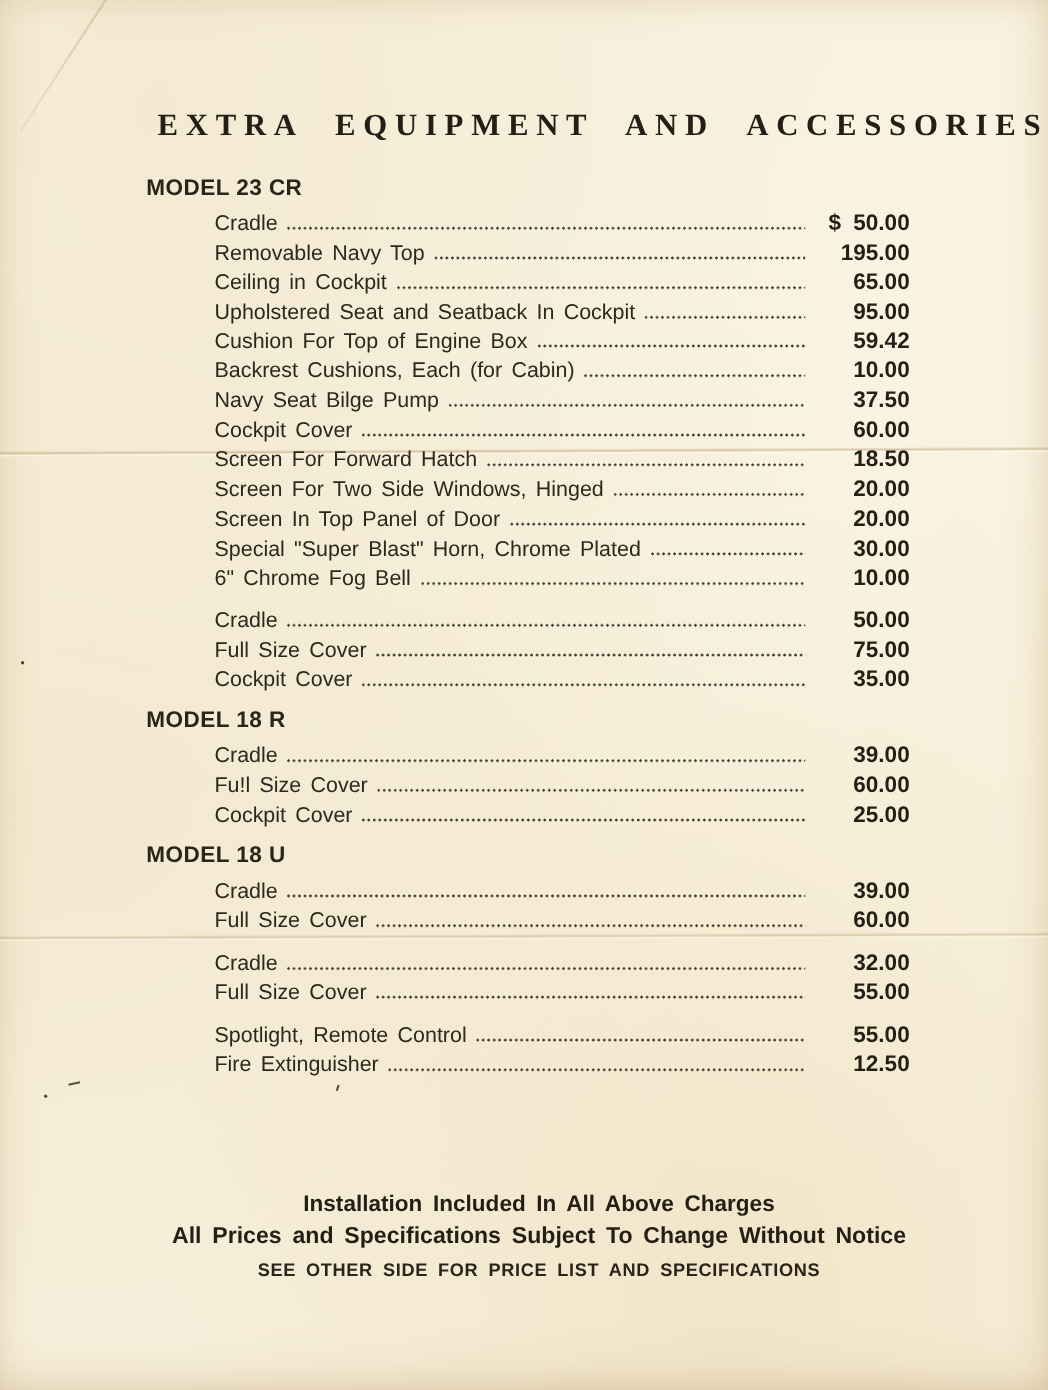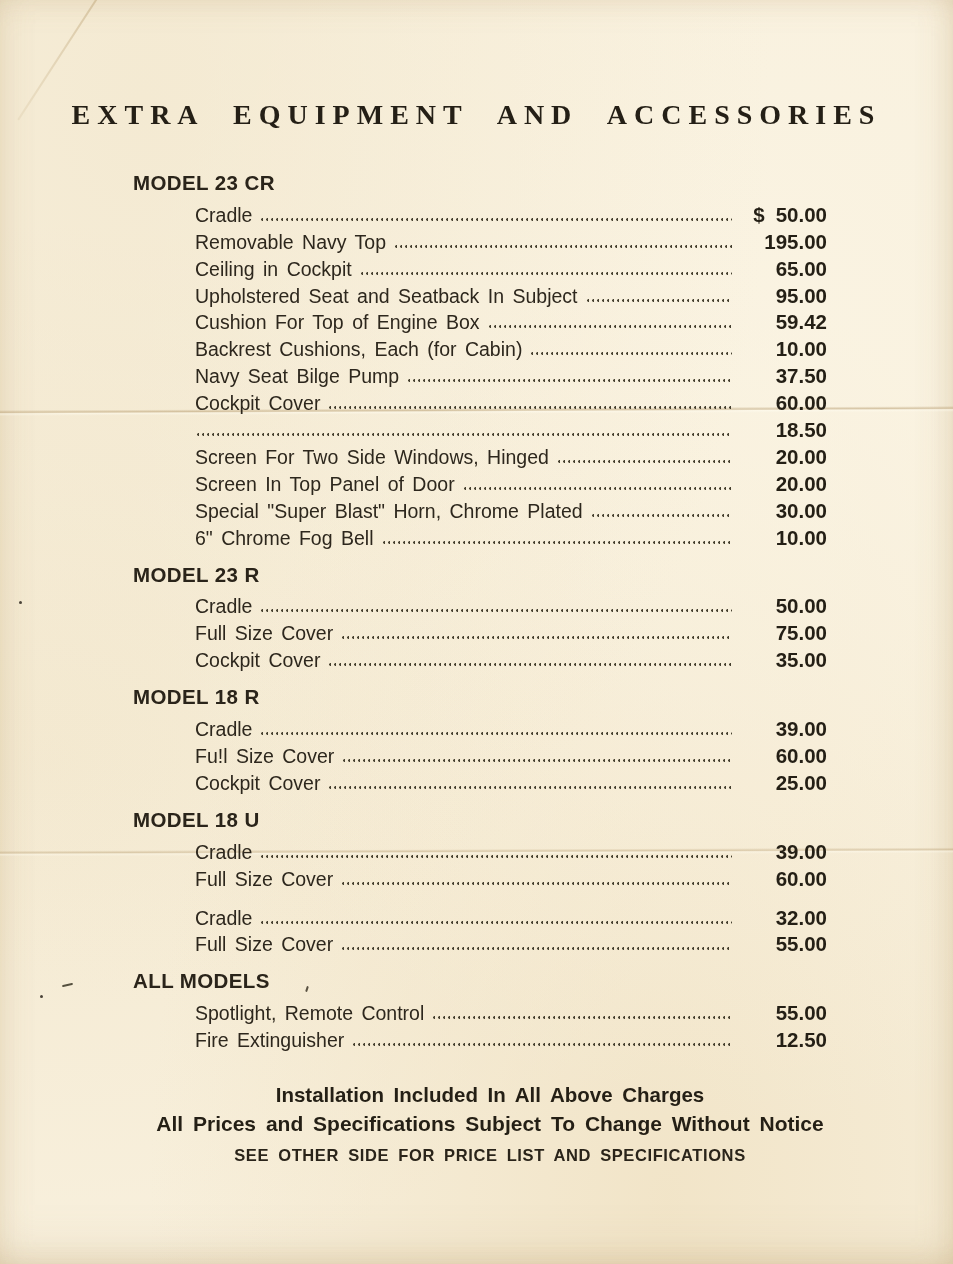--- a/index.html
+++ b/index.html
@@ -45,36 +45,36 @@
   }
   .mark { position: absolute; background: #4a4338; border-radius: 50%; pointer-events: none; }
   .mark-1 { left: 62px; top: 984px; width: 11px; height: 2px; border-radius: 2px; transform: rotate(-12deg); background:#55503f; }
   .mark-2 { left: 40px; top: 995px; width: 3px; height: 3px; }
   .mark-3 { left: 306px; top: 986px; width: 2px; height: 6px; border-radius: 1px; transform: rotate(18deg); background:#5a5242; }
   .mark-4 { left: 19px; top: 601px; width: 3px; height: 3px; }
 
   
   .doc-title {
     position: absolute; top: 99px; left: 0; width: 953px;
-    text-align: center;
+    text-align: right;
     font-family: "Liberation Serif", serif;
     font-weight: bold;
     font-size: 28px;
     letter-spacing: 7px;
     word-spacing: 16px;
     color: #241f16;
     white-space: nowrap;
   }
 
   
   .list-wrap {
     position: absolute; top: 158px; left: 133px; width: 694px;
   }
   .model-section { margin-top: 12px; }
-  .model-section:first-child { margin-top: 12px; }
+  .model-section:first-child { margin-top: 0; }
   .model-heading {
     font-weight: bold;
     font-size: 20.5px;
     line-height: 26px;
     letter-spacing: 0.4px;
     margin-bottom: 4px;
     color: #2a241a;
   }
   .row {
     display: flex;
@@ -163,21 +163,21 @@
           </span>
         </div>
         <div class="row">
           <span class="label">Ceiling in Cockpit</span>
           <span class="leader"></span>
           <span class="price">
             <span>65.00</span>
           </span>
         </div>
         <div class="row">
-          <span class="label">Upholstered Seat and Seatback In Subject</span>
+          <span class="label">Upholstered Seat and Seatback In Cockpit</span>
           <span class="leader"></span>
           <span class="price">
             <span>95.00</span>
           </span>
         </div>
         <div class="row">
           <span class="label">Cushion For Top of Engine Box</span>
           <span class="leader"></span>
           <span class="price">
             <span>59.42</span>
@@ -198,20 +198,21 @@
           </span>
         </div>
         <div class="row">
           <span class="label">Cockpit Cover</span>
           <span class="leader"></span>
           <span class="price">
             <span>60.00</span>
           </span>
         </div>
         <div class="row">
+          <span class="label">Screen For Forward Hatch</span>
           <span class="leader"></span>
           <span class="price">
             <span>18.50</span>
           </span>
         </div>
         <div class="row">
           <span class="label">Screen For Two Side Windows, Hinged</span>
           <span class="leader"></span>
           <span class="price">
             <span>20.00</span>
@@ -233,21 +234,20 @@
         </div>
         <div class="row">
           <span class="label">6" Chrome Fog Bell</span>
           <span class="leader"></span>
           <span class="price">
             <span>10.00</span>
           </span>
         </div>
       </section>
       <section class="model-section">
-        <div class="model-heading">MODEL 23 R</div>
         <div class="row">
           <span class="label">Cradle</span>
           <span class="leader"></span>
           <span class="price">
             <span>50.00</span>
           </span>
         </div>
         <div class="row">
           <span class="label">Full Size Cover</span>
           <span class="leader"></span>
@@ -314,21 +314,20 @@
         </div>
         <div class="row">
           <span class="label">Full Size Cover</span>
           <span class="leader"></span>
           <span class="price">
             <span>55.00</span>
           </span>
         </div>
       </section>
       <section class="model-section">
-        <div class="model-heading">ALL MODELS</div>
         <div class="row">
           <span class="label">Spotlight, Remote Control</span>
           <span class="leader"></span>
           <span class="price">
             <span>55.00</span>
           </span>
         </div>
         <div class="row">
           <span class="label">Fire Extinguisher</span>
           <span class="leader"></span>

